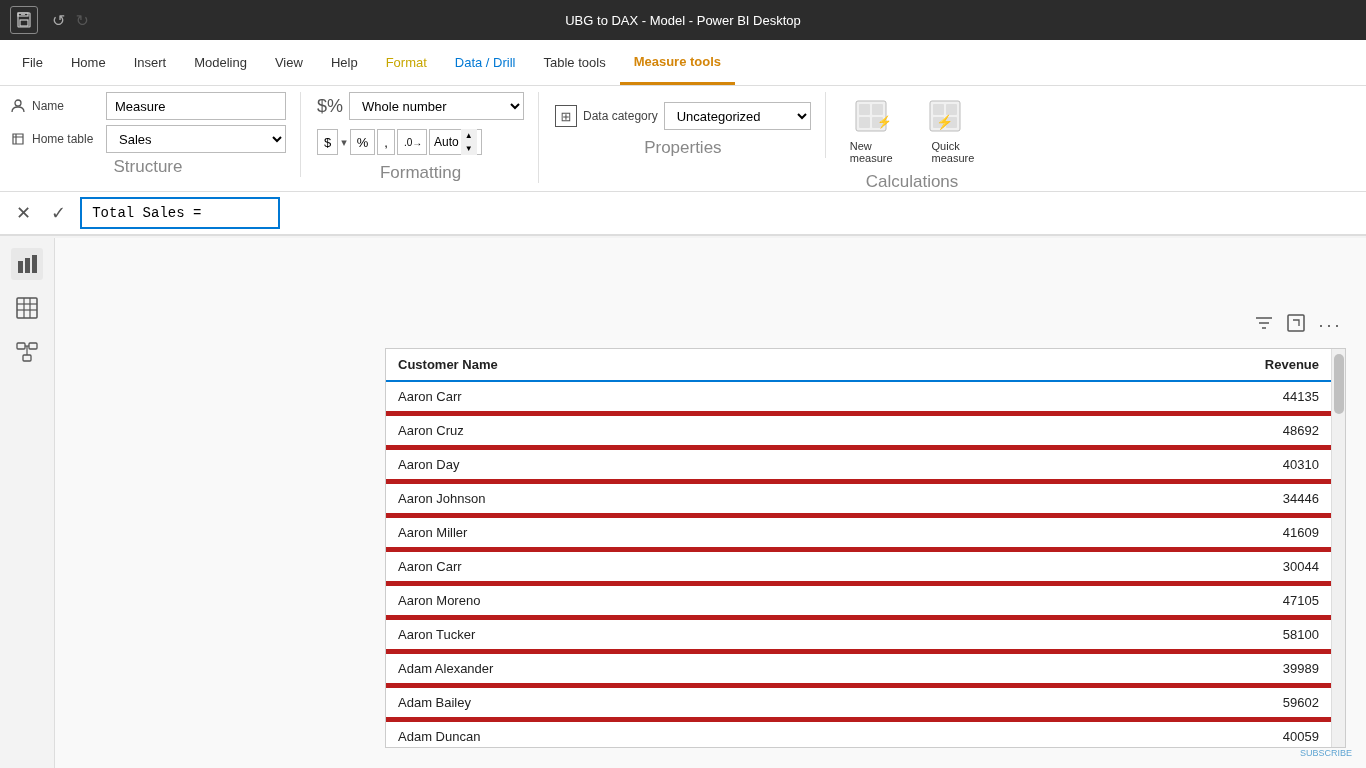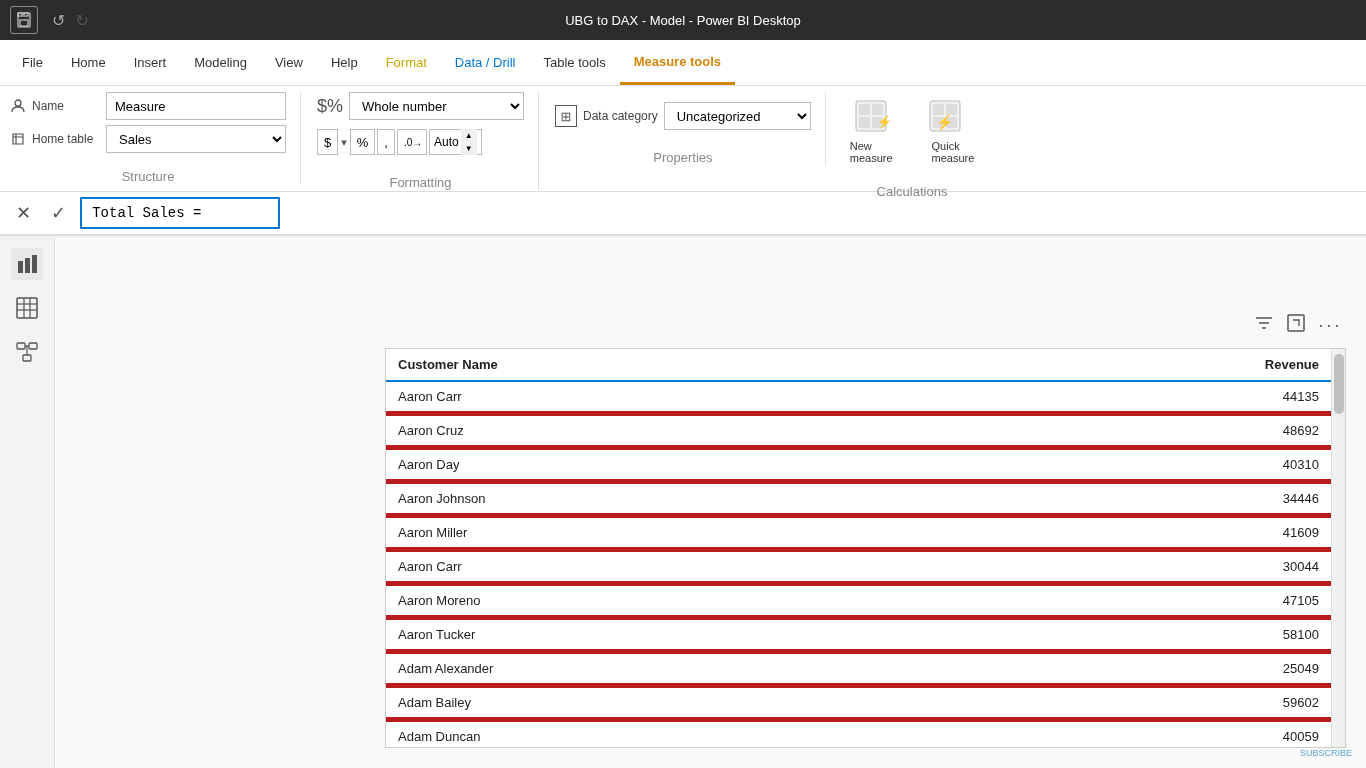--- a/index.html
+++ b/index.html
@@ -316,24 +316,24 @@
       position: absolute;
       top: 5px;
       right: 1px;
       width: 10px;
       height: 60px;
       background: #c0c0c0;
       border-radius: 5px;
     }
 
     .ribbon-section-label {
-      font-size: 13px;
+      font-size: 17px;
       color: #888;
       text-align: center;
-      margin-top: 16px;
+      margin-top: 4px;
       width: 100%;
     }
 
     
     .watermark {
       position: absolute;
       bottom: 10px;
       right: 14px;
       font-size: 10px;
       color: #0078d4;
@@ -591,21 +591,21 @@
             <tr>
       <td>Aaron Moreno</td>
       <td class="revenue">47105</td>
     </tr>
             <tr>
       <td>Aaron Tucker</td>
       <td class="revenue">58100</td>
     </tr>
             <tr>
       <td>Adam Alexander</td>
-      <td class="revenue">25049</td>
+      <td class="revenue">39989</td>
     </tr>
             <tr>
       <td>Adam Bailey</td>
       <td class="revenue">59602</td>
     </tr>
             <tr>
       <td>Adam Duncan</td>
       <td class="revenue">40059</td>
     </tr>
             <tr>

